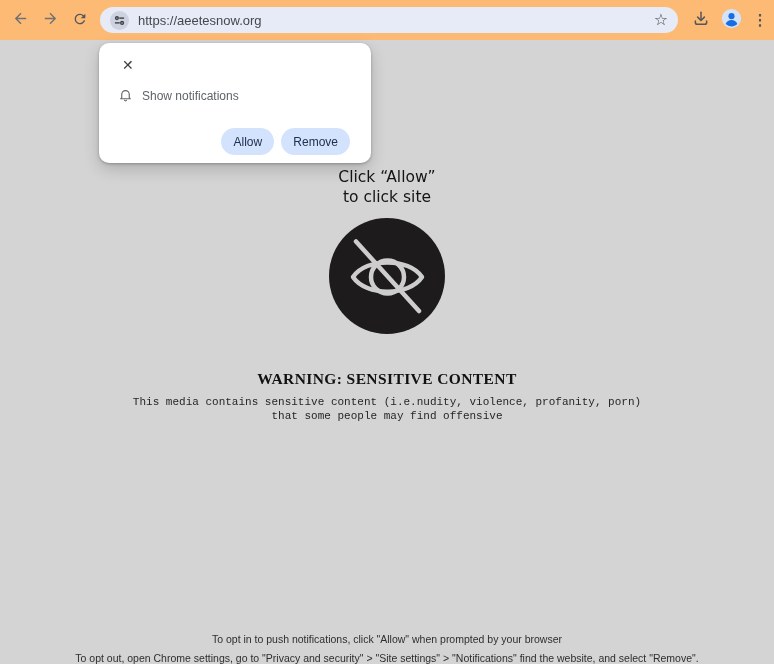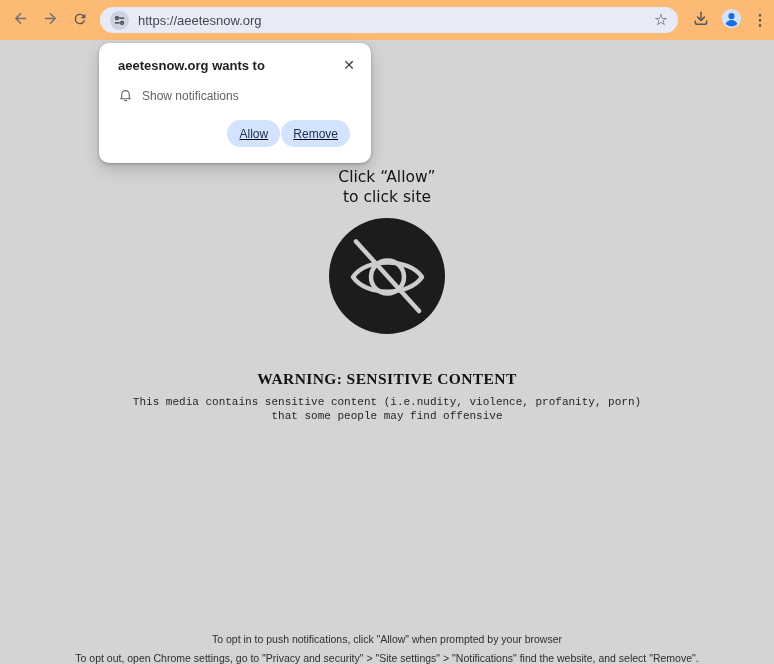--- a/index.html
+++ b/index.html
@@ -50,21 +50,21 @@
     display:flex;align-items:flex-start;justify-content:space-between;
     padding:15px 12px 0 19px;
   }
   .popup-title{font-size:13px;font-weight:600;color:#1f1f1f;}
   .popup-close{
     border:none;background:transparent;font-size:14px;color:#3c4043;
     line-height:1;padding:2px 4px;cursor:pointer;margin-top:-2px;
   }
   .perm-row{display:flex;align-items:flex-end;gap:9px;margin:13px 0 0 19px;}
   .perm-label{font-size:12px;color:#5f6368;}
-  .popup-actions{position:absolute;right:21px;bottom:16px;display:flex;gap:1px;text-decoration:underline;}
+  .popup-actions{position:absolute;right:21px;bottom:8px;display:flex;gap:7px;}
   .dlg-btn{
     min-width:53px;height:27px;border:none;border-radius:14px;
     background:#d3e3fd;color:#20314f;font-size:12px;
     font-family:"Liberation Sans",sans-serif;cursor:pointer;
     display:flex;align-items:center;justify-content:center;padding:0 12px;
   }
   
   .page{position:absolute;top:40px;left:0;right:0;bottom:0;text-align:center;}
   .cta{
     margin-top:127px;font-family:"DejaVu Sans",sans-serif;
@@ -143,21 +143,20 @@
       </span>
     </button>
     <button class="nav-btn" style="width:28px">
       <span class="dots-icon">⋮</span>
     </button>
   </div>
 </div>
 
 <div class="popup">
   <div class="popup-head">
-    <span class="popup-title">aeetesnow.org wants to</span>
     <button class="popup-close">
       <span>✕</span>
     </button>
   </div>
   <div class="perm-row">
     <span style="display:flex">
       <svg width="15" height="16" viewBox="0 0 24 24" fill="none" stroke="#5f6368" stroke-width="1.8" stroke-linejoin="round">
         <path d="M18 16v-5a6 6 0 1 0-12 0v5l-1.6 2h15.2z"></path>
         <path d="M10.4 20.5a1.9 1.9 0 0 0 3.2 0" stroke-linecap="round"></path>
       </svg>

